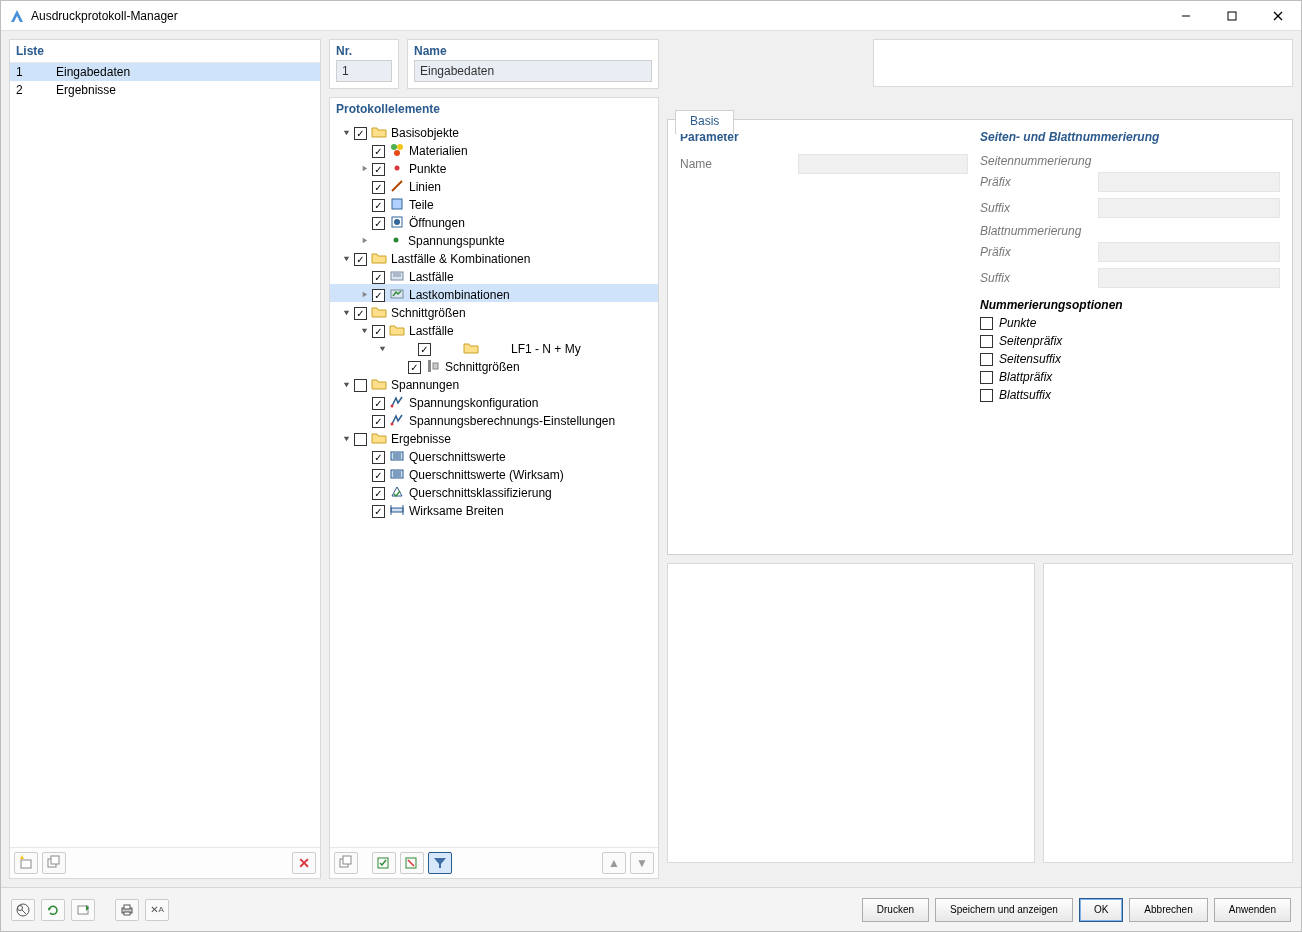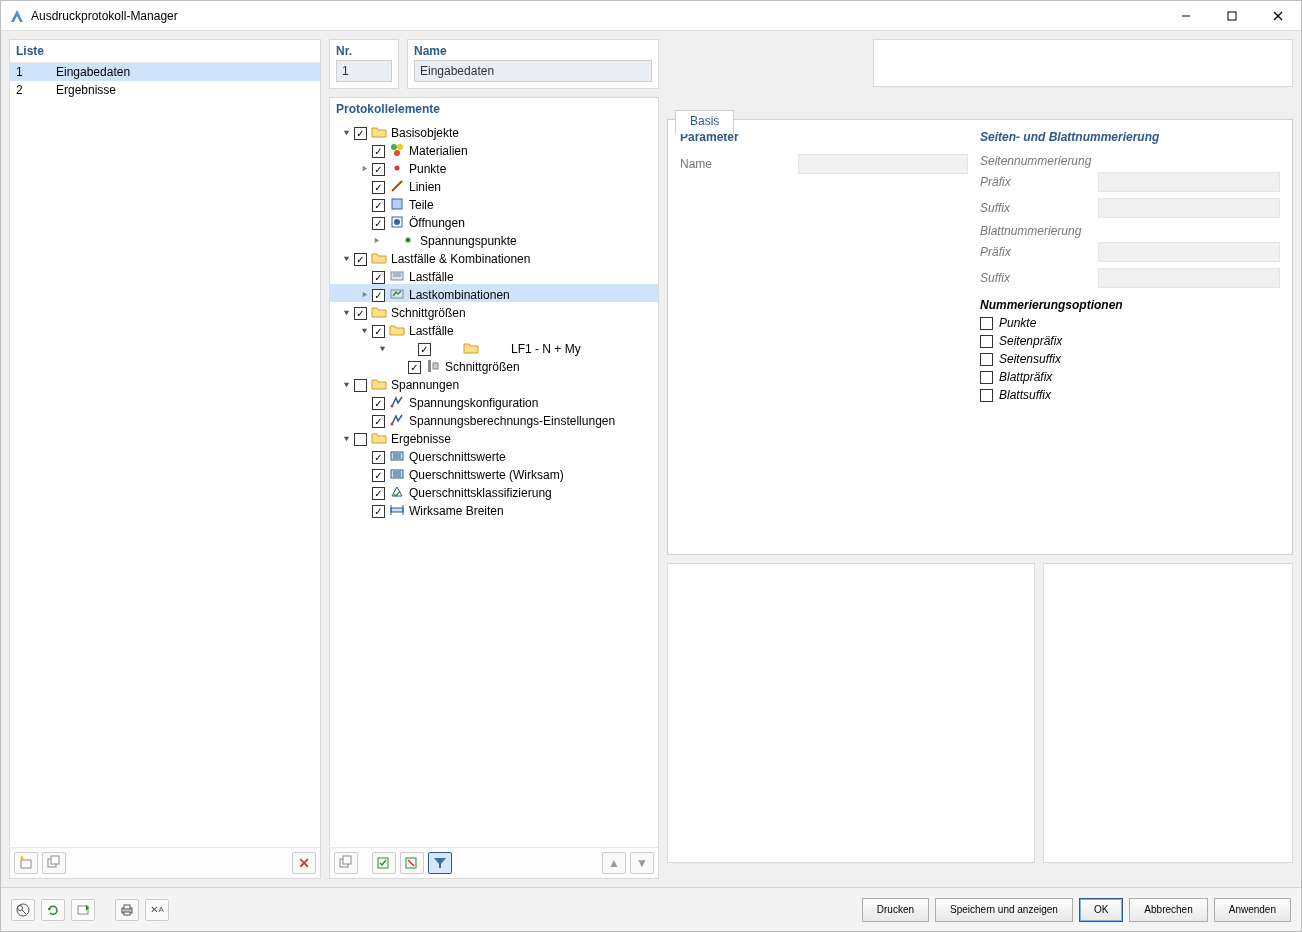--- a/index.html
+++ b/index.html
@@ -409,21 +409,21 @@
               <span class="tw twisty"></span>
               <span class="cb checked"></span>
               <span class="ti">
                 <svg viewBox="0 0 16 16">
                   <rect x="3" y="3" width="10" height="10" fill="#fff" stroke="#336699"></rect>
                   <circle cx="8" cy="8" r="3" fill="#336699"></circle>
                 </svg>
               </span>
               <span class="tlabel">Öffnungen</span>
             </div>
-            <div class="tree-row" style="padding-left: 38px;">
+            <div class="tree-row" style="padding-left: 26px;">
               <span class="tw twisty">
                 <svg viewBox="0 0 10 10">
                   <path d="M3 2 L8 5 L3 8 z" fill="#888"></path>
                 </svg>
               </span>
               <span class="tw"></span>
               <span class="ti">
                 <svg viewBox="0 0 16 16">
                   <circle cx="8" cy="8" r="2.5" fill="#2d8a34"></circle>
                 </svg>

